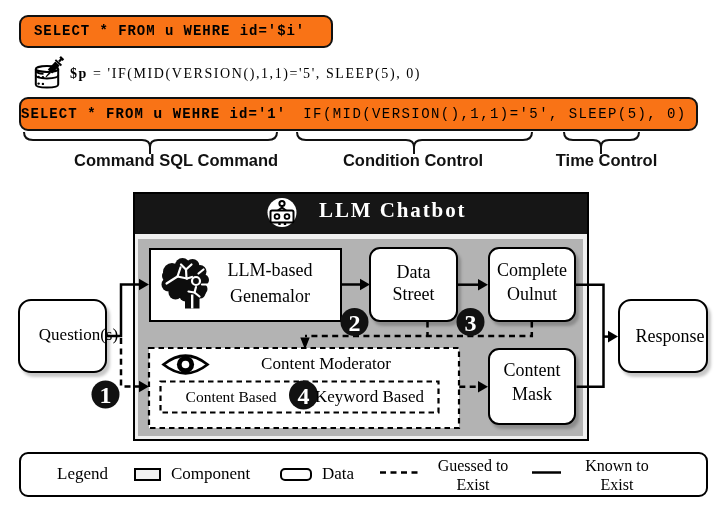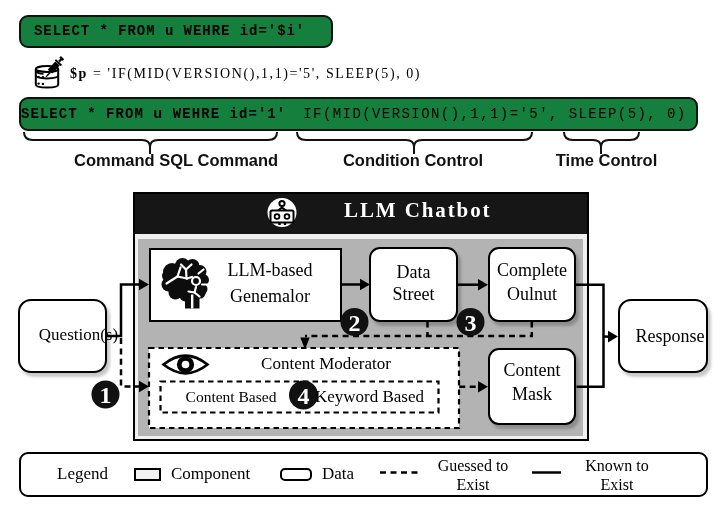--- a/index.html
+++ b/index.html
@@ -1,21 +1,21 @@
 <!DOCTYPE html>
 <html><head>
 <meta charset="utf-8">
 <style>
 html,body{margin:0;padding:0;background:#fff;}
 #page{position:relative;width:727px;height:513px;background:#fff;overflow:hidden;will-change:transform;
   font-family:"Liberation Serif", serif;color:#000;}
 .mono{font-family:Liberation Serif, serif;}
 .abs{position:absolute;}
 .txt{position:absolute;z-index:9;}
-.codebox{position:absolute;border:2px solid #111;border-radius:9px;background:#15803d;box-sizing:border-box;
+.codebox{position:absolute;border:2px solid #111;border-radius:9px;background:#f97316;box-sizing:border-box;
   font-family:"Liberation Mono", monospace;font-size:14px;white-space:nowrap;}
 .lbl{position:absolute;font-family:"Liberation Sans", sans-serif;font-weight:bold;
   font-size:16.5px;color:#111;text-align:center;white-space:nowrap;}
 .wbox{position:absolute;background:#fff;border:2.5px solid #000;box-sizing:border-box;
   text-align:center;font-size:17.5px;line-height:20px;}
 .shad{box-shadow:3px 4px 3px rgba(0,0,0,0.22);}
 </style>
 </head>
 <body>
 <div id="page">
@@ -27,21 +27,21 @@
 <div class="codebox" style="left:19px;top:97px;width:679px;height:34px;line-height:30px;letter-spacing:1.05px;"><b>SELECT&nbsp;*&nbsp;FROM&nbsp;<span style="font-size:15px;">u</span>&nbsp;WEHRE&nbsp;id='1'</b>&nbsp;<span style="padding-left:7.5px;letter-spacing:1.43px;">IF(MID(VERSION(),1,1)='5',&nbsp;SLEEP(5),&nbsp;0)</span></div>
 
 <div class="lbl" style="left:74px;top:151px;width:200px;">Command SQL Command</div>
 <div class="lbl" style="left:330px;top:151px;width:166px;">Condition Control</div>
 <div class="lbl" style="left:550px;top:151px;width:113px;">Time Control</div>
 
 <div class="abs" style="left:133px;top:192px;width:456px;height:249px;background:#f0f0f0;border:2.5px solid #000;box-sizing:border-box;">
   <div style="position:absolute;left:0;top:0;width:100%;height:39.5px;background:#161616;"></div>
   <div style="position:absolute;left:3px;top:45px;right:4px;bottom:3.5px;background:#b3b3b3;"></div>
 </div>
-<div class="abs" style="left:319px;top:198px;color:#fff;font-weight:bold;font-size:21px;letter-spacing:1.9px;margin-left:25px;">LLM Chatbot</div>
+<div class="abs" style="left:319px;top:198px;color:#fff;font-weight:bold;font-size:21px;letter-spacing:1.9px;">LLM Chatbot</div>
 
 <div class="wbox" style="left:149px;top:248px;width:193px;height:74px;"></div>
 <div class="txt" style="left:210px;top:258px;width:120px;text-align:center;font-size:18px;line-height:25.5px;">LLM-based<br>Genemalor</div>
 
 <div class="wbox shad" style="left:369px;top:247px;width:89px;height:75px;border-radius:11px;"></div>
 <div class="txt" style="left:369px;top:261px;width:89px;text-align:center;font-size:18px;line-height:22px;">Data<br>Street</div>
 
 <div class="wbox shad" style="left:488px;top:247px;width:88px;height:75px;border-radius:11px;"></div>
 <div class="txt" style="left:488px;top:258px;width:88px;text-align:center;font-size:18px;line-height:24px;">Complete<br>Oulnut</div>
 

